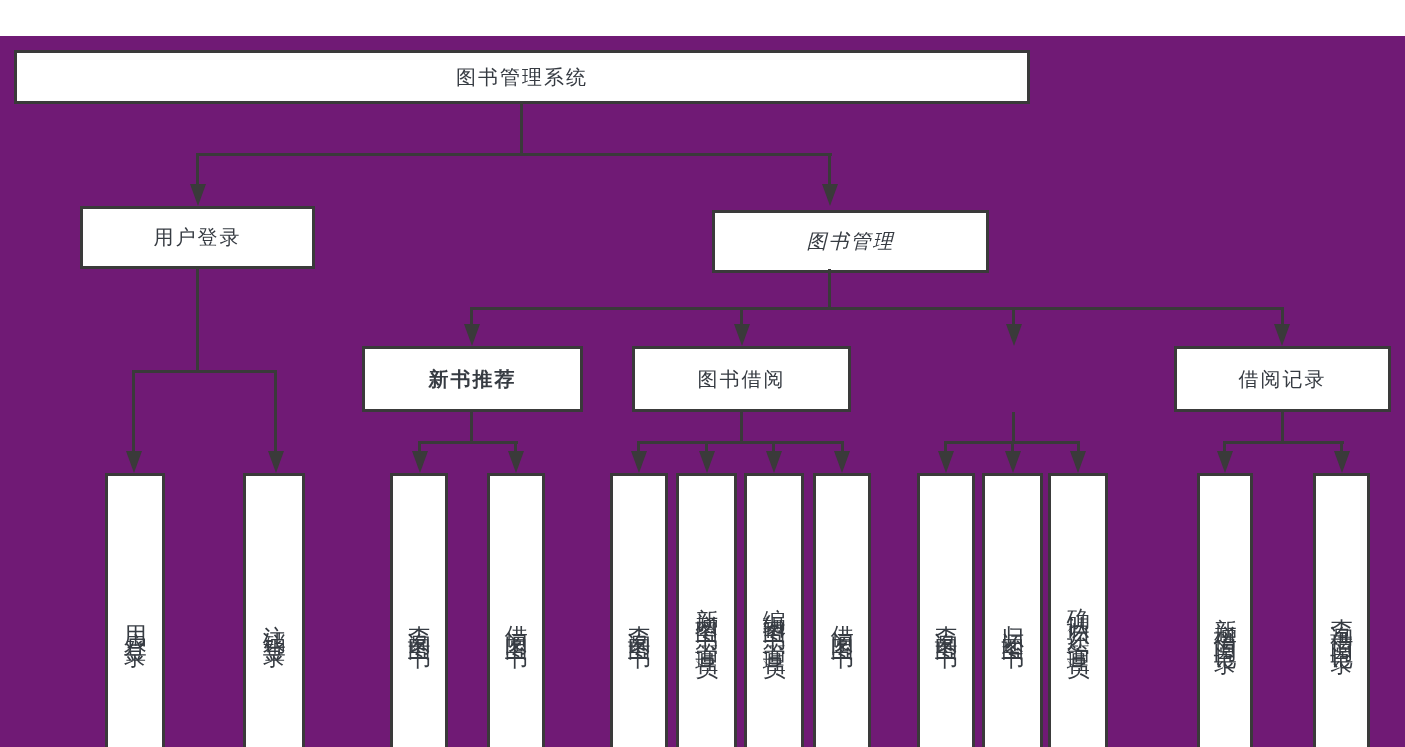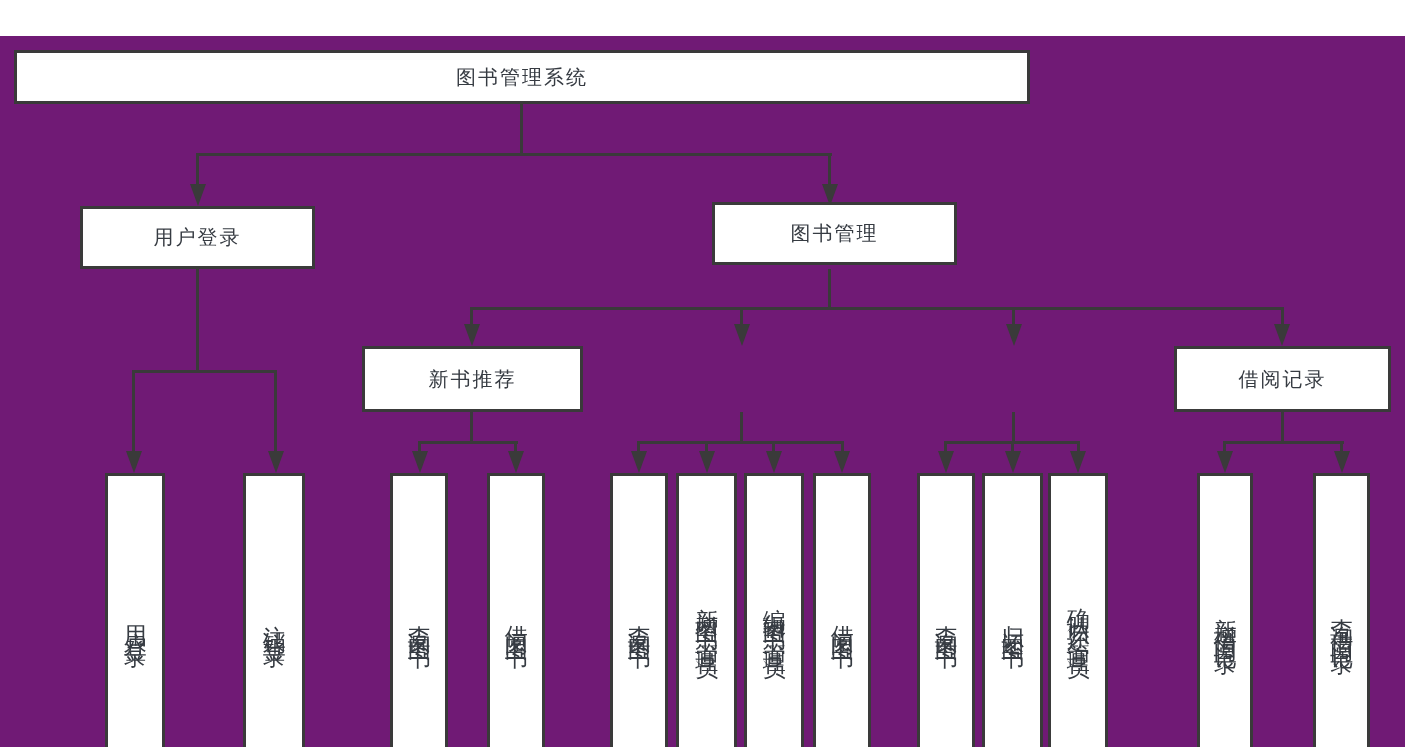--- a/index.html
+++ b/index.html
@@ -40,21 +40,21 @@
   <div class="line" style="left:520px; top:68px; width:3px; height:50px;"></div>
   <div class="line" style="left:196px; top:117px; width:636px; height:3px;"></div>
   <div class="line" style="left:196px; top:117px; width:3px; height:33px;"></div>
   <div class="arrow" style="left:190px; top:148px;"></div>
   <div class="line" style="left:828px; top:117px; width:3px; height:33px;"></div>
   <div class="arrow" style="left:822px; top:148px;"></div>
 
   <div class="box" style="left:80px; top:170px; width:235px; height:63px;">
     <span class="hlabel">用户登录</span>
   </div>
-  <div class="box" style="left:712px; top:166px; width:245px; height:63px;">
+  <div class="box" style="left:712px; top:174px; width:277px; height:63px;font-style:italic;">
     <span class="hlabel">图书管理</span>
   </div>
 
   <div class="line" style="left:196px; top:233px; width:3px; height:104px;"></div>
   <div class="line" style="left:132px; top:334px; width:145px; height:3px;"></div>
   <div class="line" style="left:132px; top:334px; width:3px; height:83px;"></div>
   <div class="arrow" style="left:126px; top:415px;"></div>
   <div class="line" style="left:274px; top:334px; width:3px; height:83px;"></div>
   <div class="arrow" style="left:268px; top:415px;"></div>
 
@@ -62,22 +62,25 @@
   <div class="line" style="left:470px; top:271px; width:813px; height:3px;"></div>
   <div class="line" style="left:470px; top:271px; width:3px; height:19px;"></div>
   <div class="arrow" style="left:464px; top:288px;"></div>
   <div class="line" style="left:740px; top:271px; width:3px; height:19px;"></div>
   <div class="arrow" style="left:734px; top:288px;"></div>
   <div class="line" style="left:1012px; top:271px; width:3px; height:19px;"></div>
   <div class="arrow" style="left:1006px; top:288px;"></div>
   <div class="line" style="left:1281px; top:271px; width:3px; height:19px;"></div>
   <div class="arrow" style="left:1274px; top:288px;"></div>
 
-  <div class="box" style="left:362px; top:310px; width:221px; height:66px;">
+  <div class="box" style="left:362px; top:310px; width:221px; height:66px;font-weight:bold;">
     <span class="hlabel">新书推荐</span>
+  </div>
+  <div class="box" style="left:632px; top:310px; width:219px; height:66px;">
+    <span class="hlabel">图书借阅</span>
   </div>
   <div class="box" style="left:1174px; top:310px; width:217px; height:66px;font-family:Liberation Mono, monospace;">
     <span class="hlabel">借阅记录</span>
   </div>
 
   <div class="line" style="left:470px; top:376px; width:3px; height:32px;"></div>
   <div class="line" style="left:418px; top:405px; width:100px; height:3px;"></div>
   <div class="line" style="left:418px; top:405px; width:3px; height:12px;"></div>
   <div class="arrow" style="left:412px; top:415px;"></div>
   <div class="line" style="left:514px; top:405px; width:3px; height:12px;"></div>

